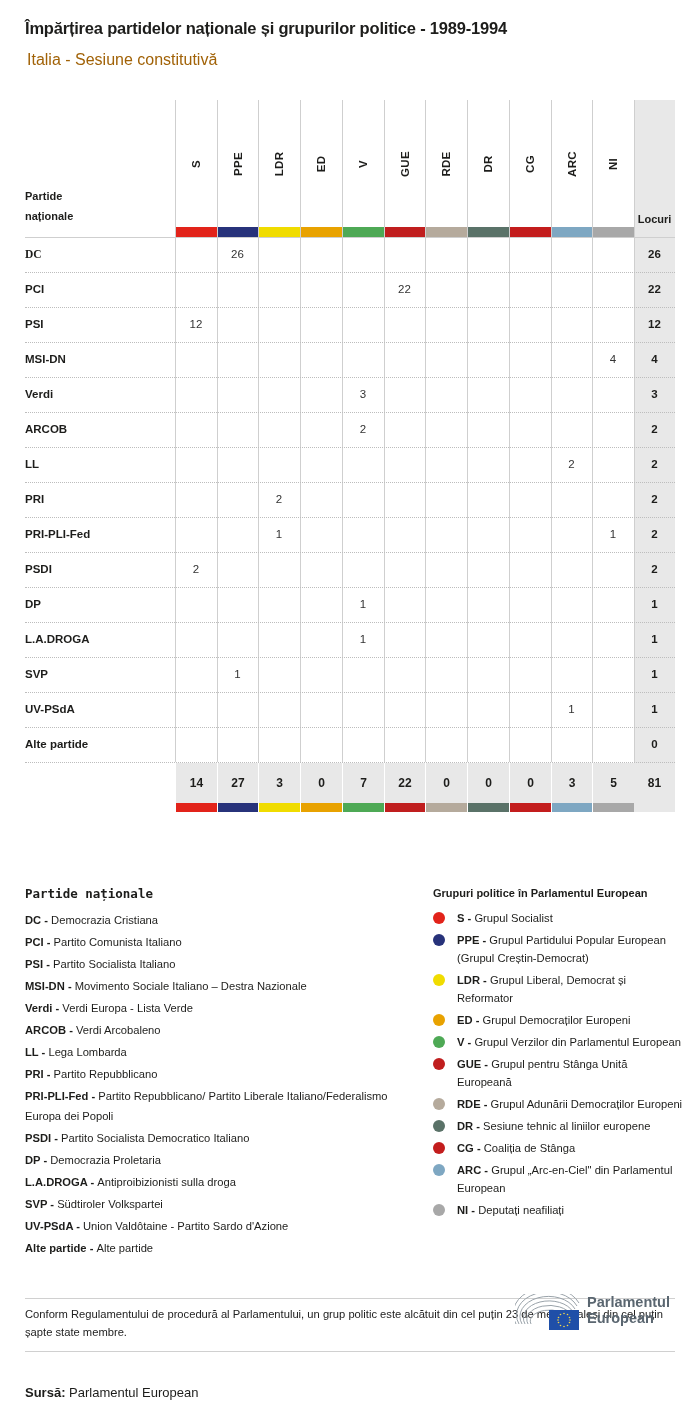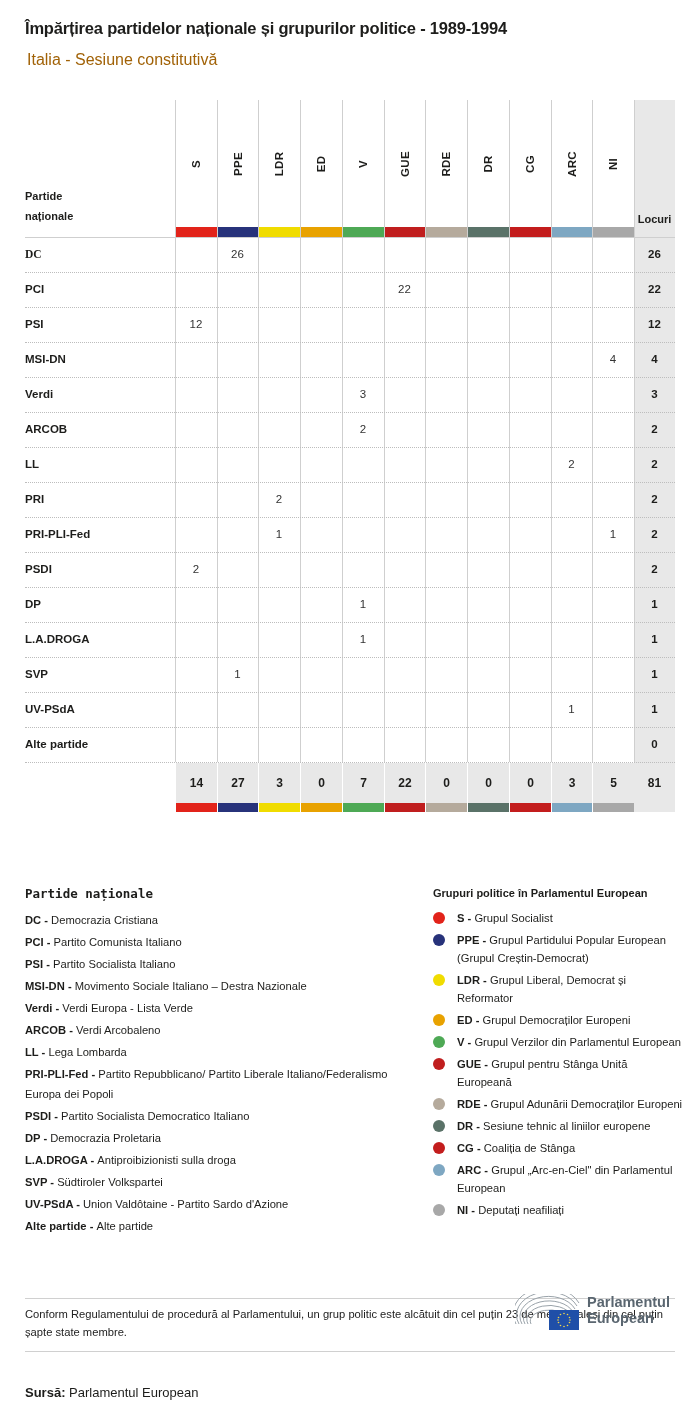--- a/index.html
+++ b/index.html
@@ -202,20 +202,21 @@
 
 <div class="leg-title-left">Partide naționale</div>
 <div class="leg-left" id="legLeft">
     <div class="item"><b>DC - </b> <span>Democrazia Cristiana</span></div>
     <div class="item"><b>PCI - </b> <span>Partito Comunista Italiano</span></div>
     <div class="item"><b>PSI - </b> <span>Partito Socialista Italiano</span></div>
     <div class="item"><b>MSI-DN - </b> <span>Movimento Sociale Italiano – Destra Nazionale</span></div>
     <div class="item"><b>Verdi - </b> <span>Verdi Europa - Lista Verde</span></div>
     <div class="item"><b>ARCOB - </b> <span>Verdi Arcobaleno</span></div>
     <div class="item"><b>LL - </b> <span>Lega Lombarda</span></div>
+    <div class="item"><b>PRI - </b> <span>Partito Repubblicano</span></div>
     <div class="item two"><b>PRI-PLI-Fed - </b> <span>Partito Repubblicano/ Partito Liberale Italiano/Federalismo Europa dei Popoli</span></div>
     <div class="item"><b>PSDI - </b> <span>Partito Socialista Democratico Italiano</span></div>
     <div class="item"><b>DP - </b> <span>Democrazia Proletaria</span></div>
     <div class="item"><b>L.A.DROGA - </b> <span>Antiproibizionisti sulla droga</span></div>
     <div class="item"><b>SVP - </b> <span>Südtiroler Volkspartei</span></div>
     <div class="item"><b>UV-PSdA - </b> <span>Union Valdôtaine - Partito Sardo d'Azione</span></div>
     <div class="item"><b>Alte partide - </b> <span>Alte partide</span></div>
   </div>
 
 <div class="leg-title-right">Grupuri politice în Parlamentul European</div>

